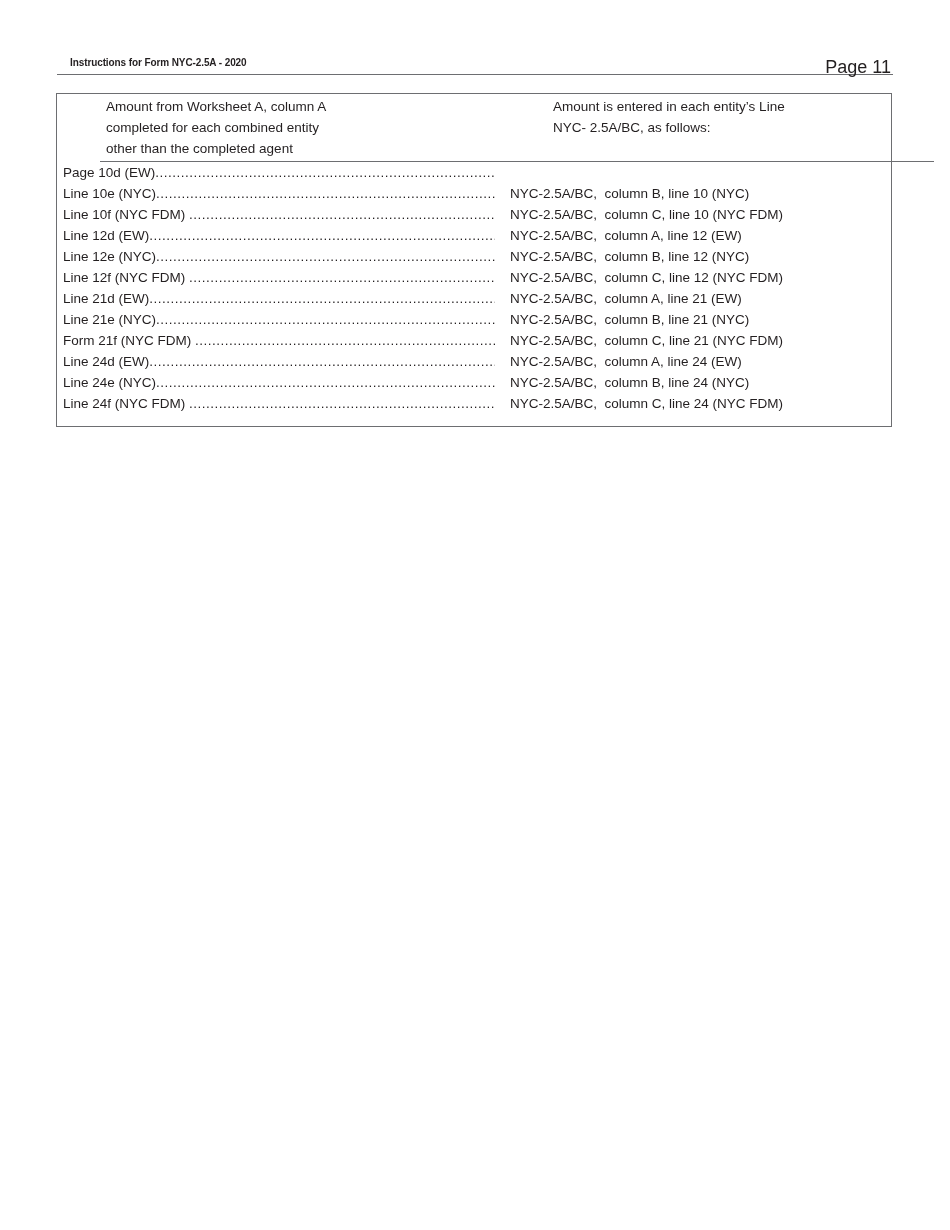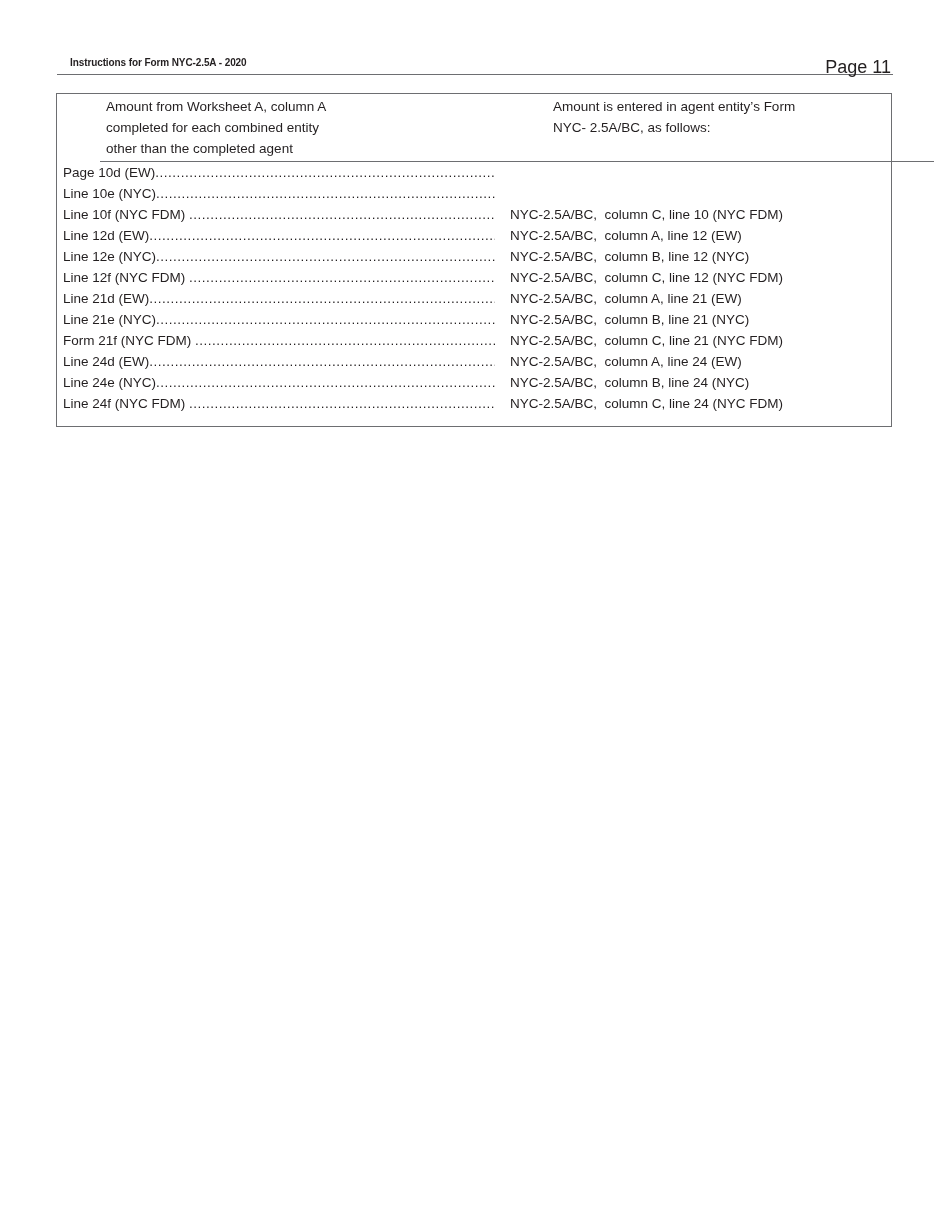--- a/index.html
+++ b/index.html
@@ -114,31 +114,32 @@
 </div>
 
 <div class="table-box">
   <div class="table-head">
     <div class="head-left">
       <div>Amount from Worksheet A, column A</div>
       <div>completed for each combined entity</div>
       <div>other than the completed agent</div>
     </div>
     <div class="head-right">
-      <div>Amount is entered in agent entity’s Form</div>
+      <div>Amount is entered in each entity’s Line</div>
       <div>NYC- 2.5A/BC, as follows:</div>
     </div>
   </div>
 
   <div class="rows">
     <div class="row">
       <span class="left"><span>Page 10d (EW)</span><span class="leader">......................................................................................................................</span></span>
     </div>
     <div class="row">
       <span class="left"><span>Line 10e (NYC)</span><span class="leader">......................................................................................................................</span></span>
+      <span class="right">NYC-2.5A/BC,  column B, line 10 (NYC)</span>
     </div>
     <div class="row">
       <span class="left"><span>Line 10f (NYC FDM) </span><span class="leader">......................................................................................................................</span></span>
       <span class="right">NYC-2.5A/BC,  column C, line 10 (NYC FDM)</span>
     </div>
     <div class="row">
       <span class="left"><span>Line 12d (EW)</span><span class="leader">......................................................................................................................</span></span>
       <span class="right">NYC-2.5A/BC,  column A, line 12 (EW)</span>
     </div>
     <div class="row">

